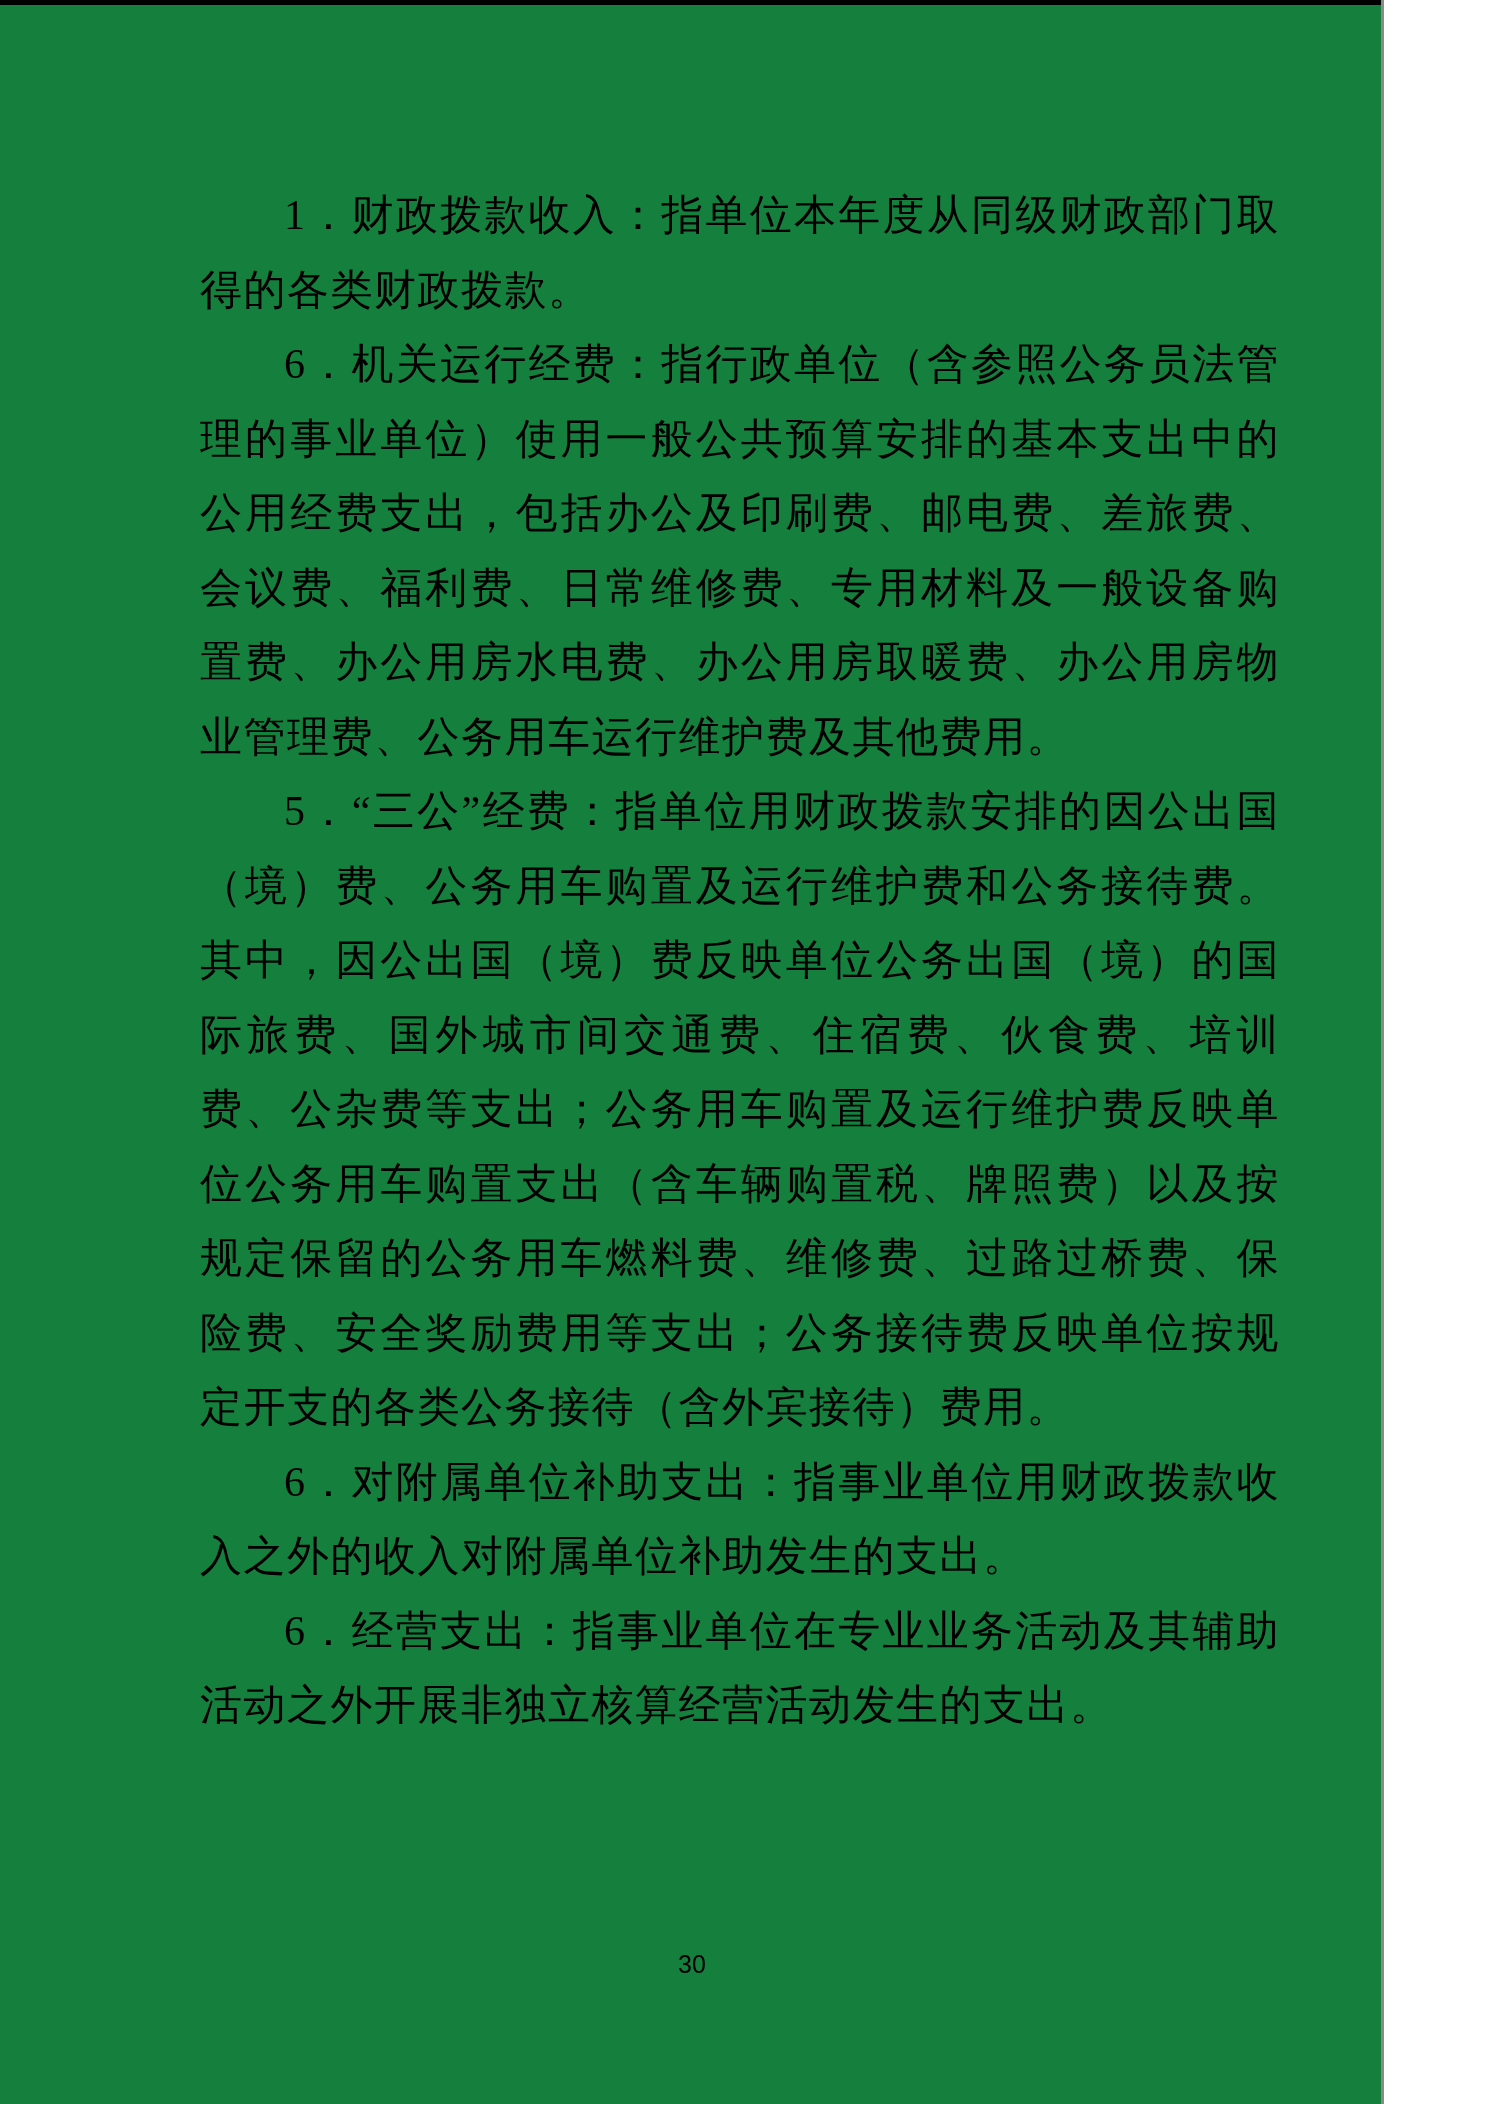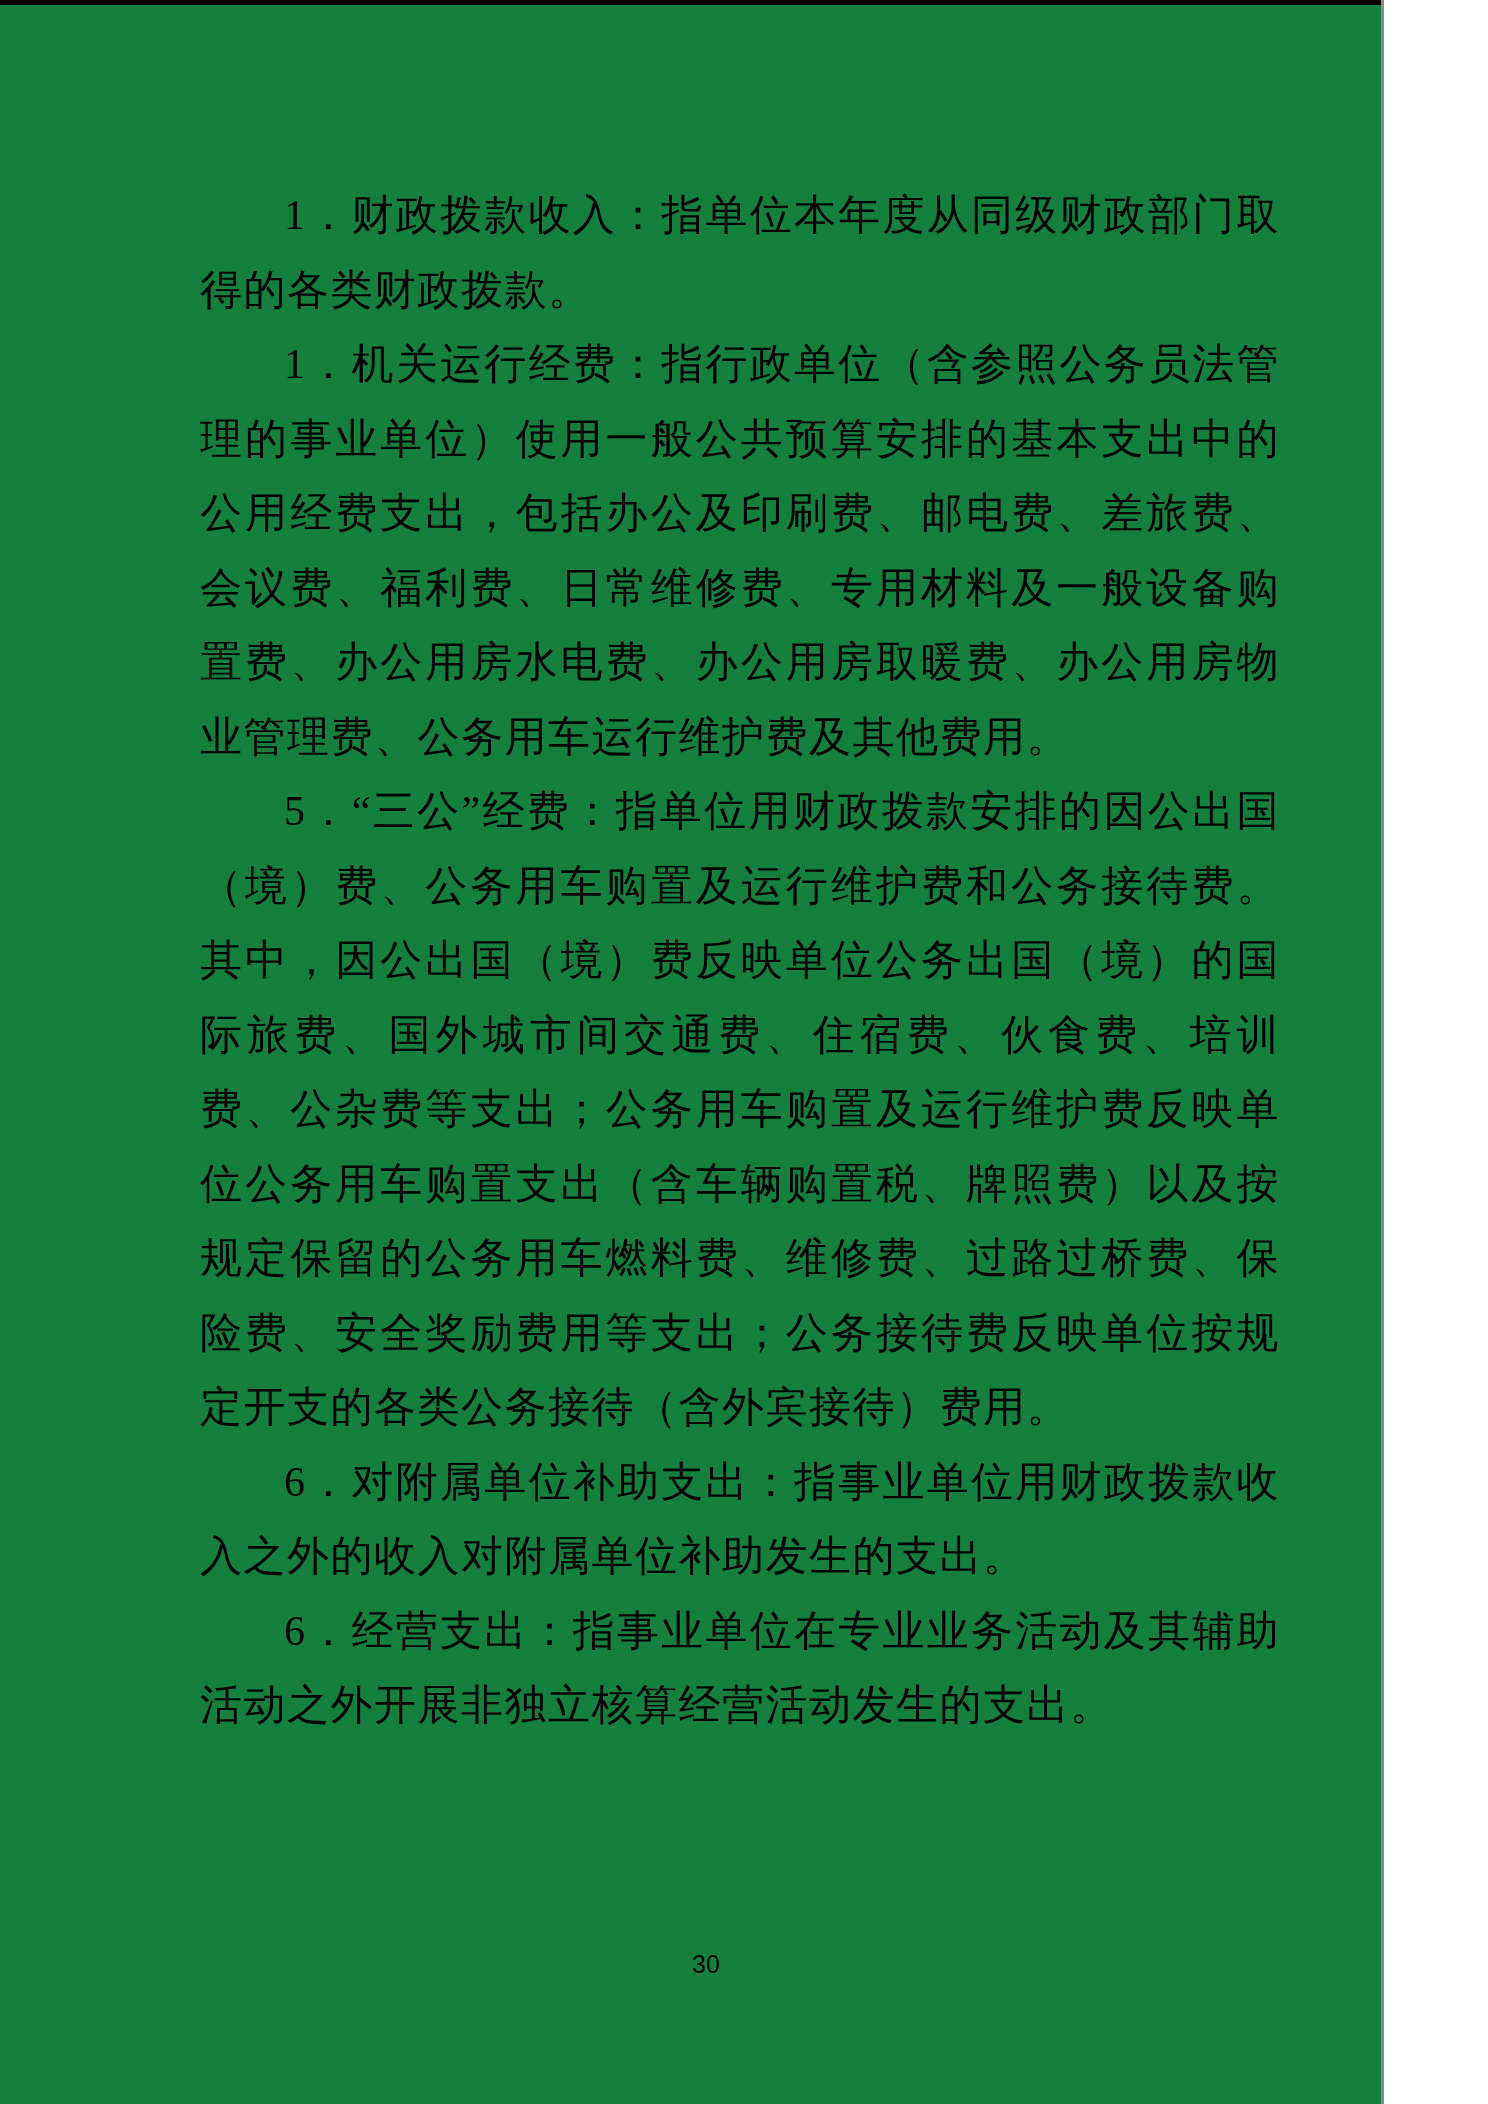--- a/index.html
+++ b/index.html
@@ -53,32 +53,31 @@
   .page-number {
     position: absolute;
     top: 1948px;
     left: 0;
     width: 100%;
     text-align: center;
     font-size: 25px;
     line-height: 32px;
     font-family: "Liberation Sans", "DejaVu Sans", sans-serif;
     color: #000000;
-    margin-left: 14px;
   }
 </style>
 </head>
 <body>
 
 <div class="page">
   <div class="top-border"></div>
   <div class="right-border"></div>
 
   <div class="doc-body">
     <p class="para">1．财政拨款收入：指单位本年度从同级财政部门取得的各类财政拨款。</p>
-    <p class="para">1．机关运行经费：指行政单位（含参照公务员法管理的事业单位）使用一般公共预算安排的基本支出中的公用经费支出，包括办公及印刷费、邮电费、差旅费、会议费、福利费、日常维修费、专用材料及一般设备购置费、办公用房水电费、办公用房取暖费、办公用房物业管理费、公务用车运行维护费及其他费用。</p>
+    <p class="para">6．机关运行经费：指行政单位（含参照公务员法管理的事业单位）使用一般公共预算安排的基本支出中的公用经费支出，包括办公及印刷费、邮电费、差旅费、会议费、福利费、日常维修费、专用材料及一般设备购置费、办公用房水电费、办公用房取暖费、办公用房物业管理费、公务用车运行维护费及其他费用。</p>
     <p class="para">5．“三公”经费：指单位用财政拨款安排的因公出国（境）费、公务用车购置及运行维护费和公务接待费。其中，因公出国（境）费反映单位公务出国（境）的国际旅费、国外城市间交通费、住宿费、伙食费、培训费、公杂费等支出；公务用车购置及运行维护费反映单位公务用车购置支出（含车辆购置税、牌照费）以及按规定保留的公务用车燃料费、维修费、过路过桥费、保险费、安全奖励费用等支出；公务接待费反映单位按规定开支的各类公务接待（含外宾接待）费用。</p>
     <p class="para">6．对附属单位补助支出：指事业单位用财政拨款收入之外的收入对附属单位补助发生的支出。</p>
     <p class="para">6．经营支出：指事业单位在专业业务活动及其辅助活动之外开展非独立核算经营活动发生的支出。</p>
   </div>
 
   <div class="page-number">30</div>
 </div>
 
 </body></html>

